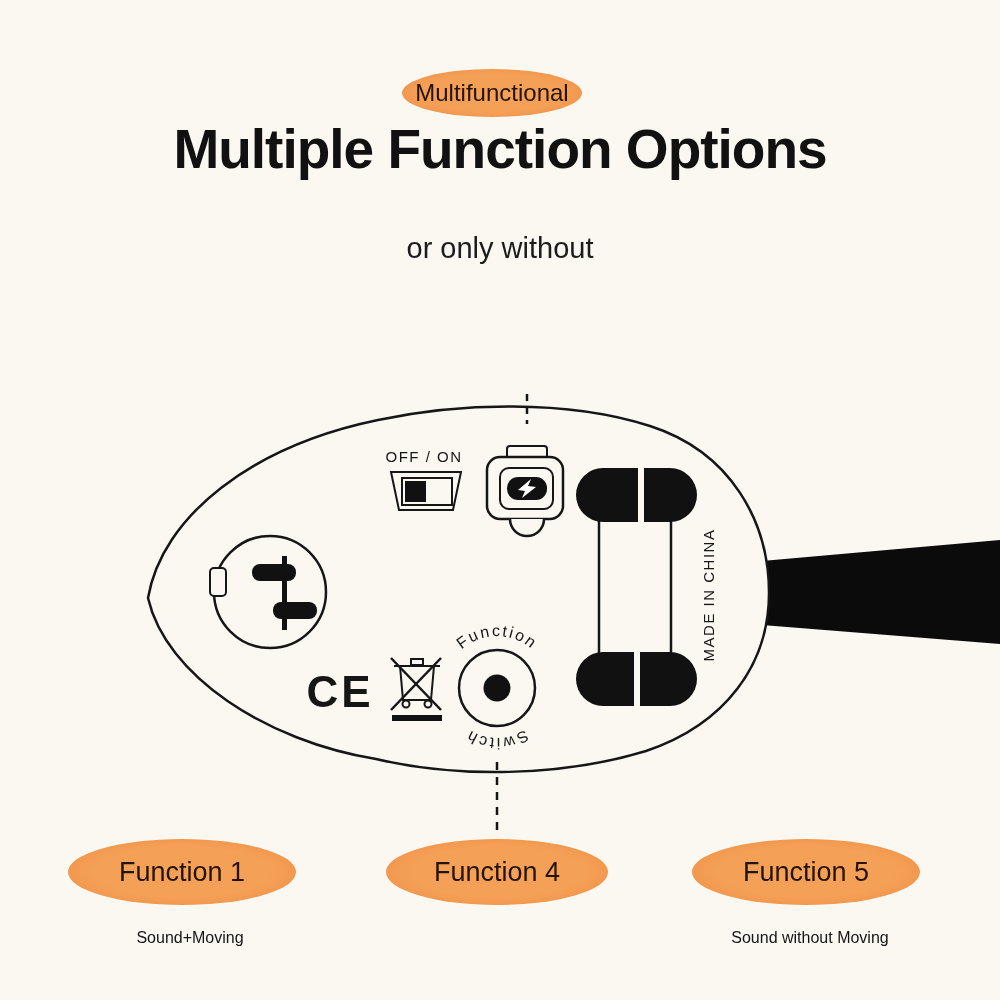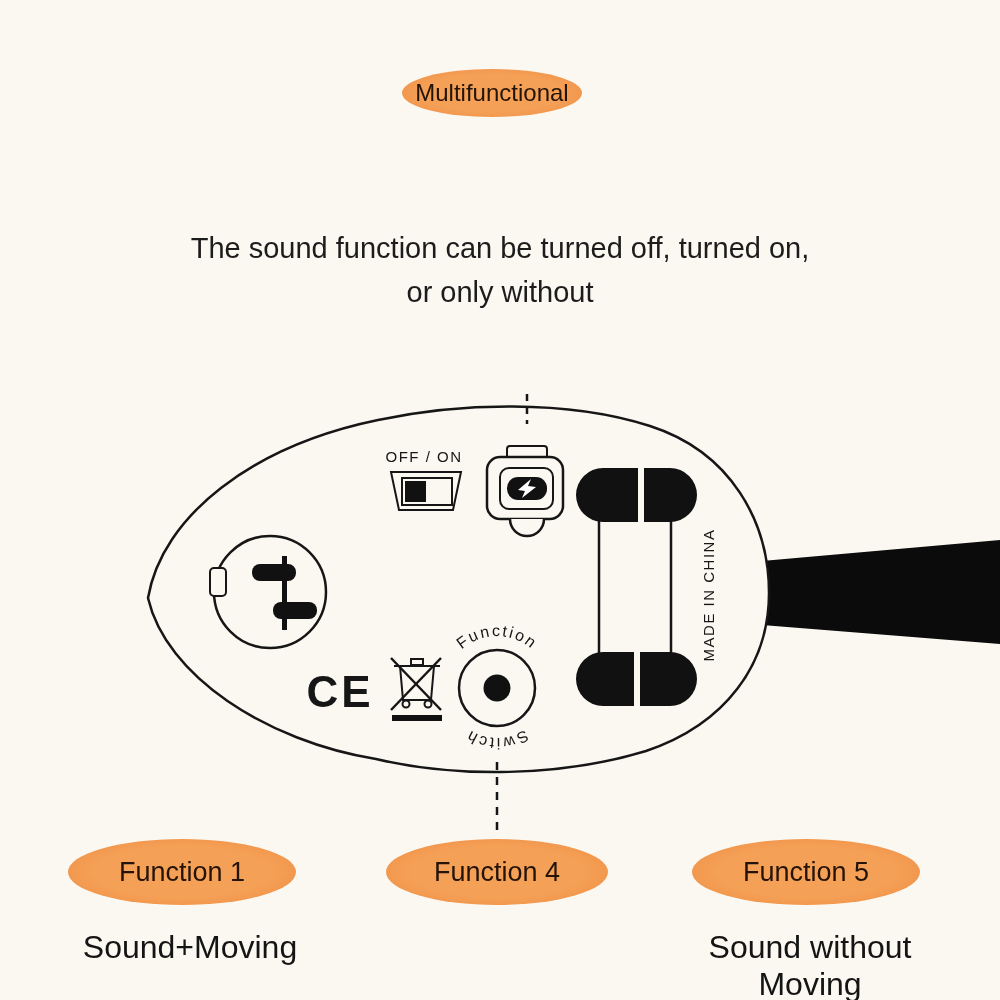--- a/index.html
+++ b/index.html
@@ -20,37 +20,37 @@
   .title{
     position:absolute;left:0;top:118px;width:1000px;margin:0;
     text-align:center;font-size:55px;line-height:62px;font-weight:800;
     letter-spacing:-1px;color:#111;
   }
   .subtitle{
     position:absolute;left:0;top:226px;width:1000px;text-align:center;
     font-size:29px;line-height:44px;color:#1c1c1c;
   }
   .fn-desc{
-    position:absolute;top:929px;text-align:center;font-size:32px;color:#141414;
+    position:absolute;top:929px;text-align:center;font-size:16px;color:#141414;
   }
   .d1{left:60px;width:260px;} .d2{left:360px;width:280px;} .d3{left:670px;width:280px;}
   svg text{font-family:"Liberation Sans", sans-serif;}
 </style>
 </head>
 <body>
 
 <div class="canvas">
 
   <div class="pill top-badge">
     <span>Multifunctional</span>
   </div>
 
+  <h1 class="title">Multiple Function Options</h1>
 
   <div class="subtitle">
-    <div>The sound function can be turned off, turned on,</div>
     <div>or only without</div>
   </div>
 
   <svg width="1000" height="1000" viewBox="0 0 1000 1000" style="position:absolute;left:0;top:0;">
 
     <polygon points="750,562 1000,540 1000,644 750,624" fill="#0b0b0b"></polygon>
 
     <path d="M 148 598
              C 162 516 252 446 378 420
              C 458 403 566 399 650 426

